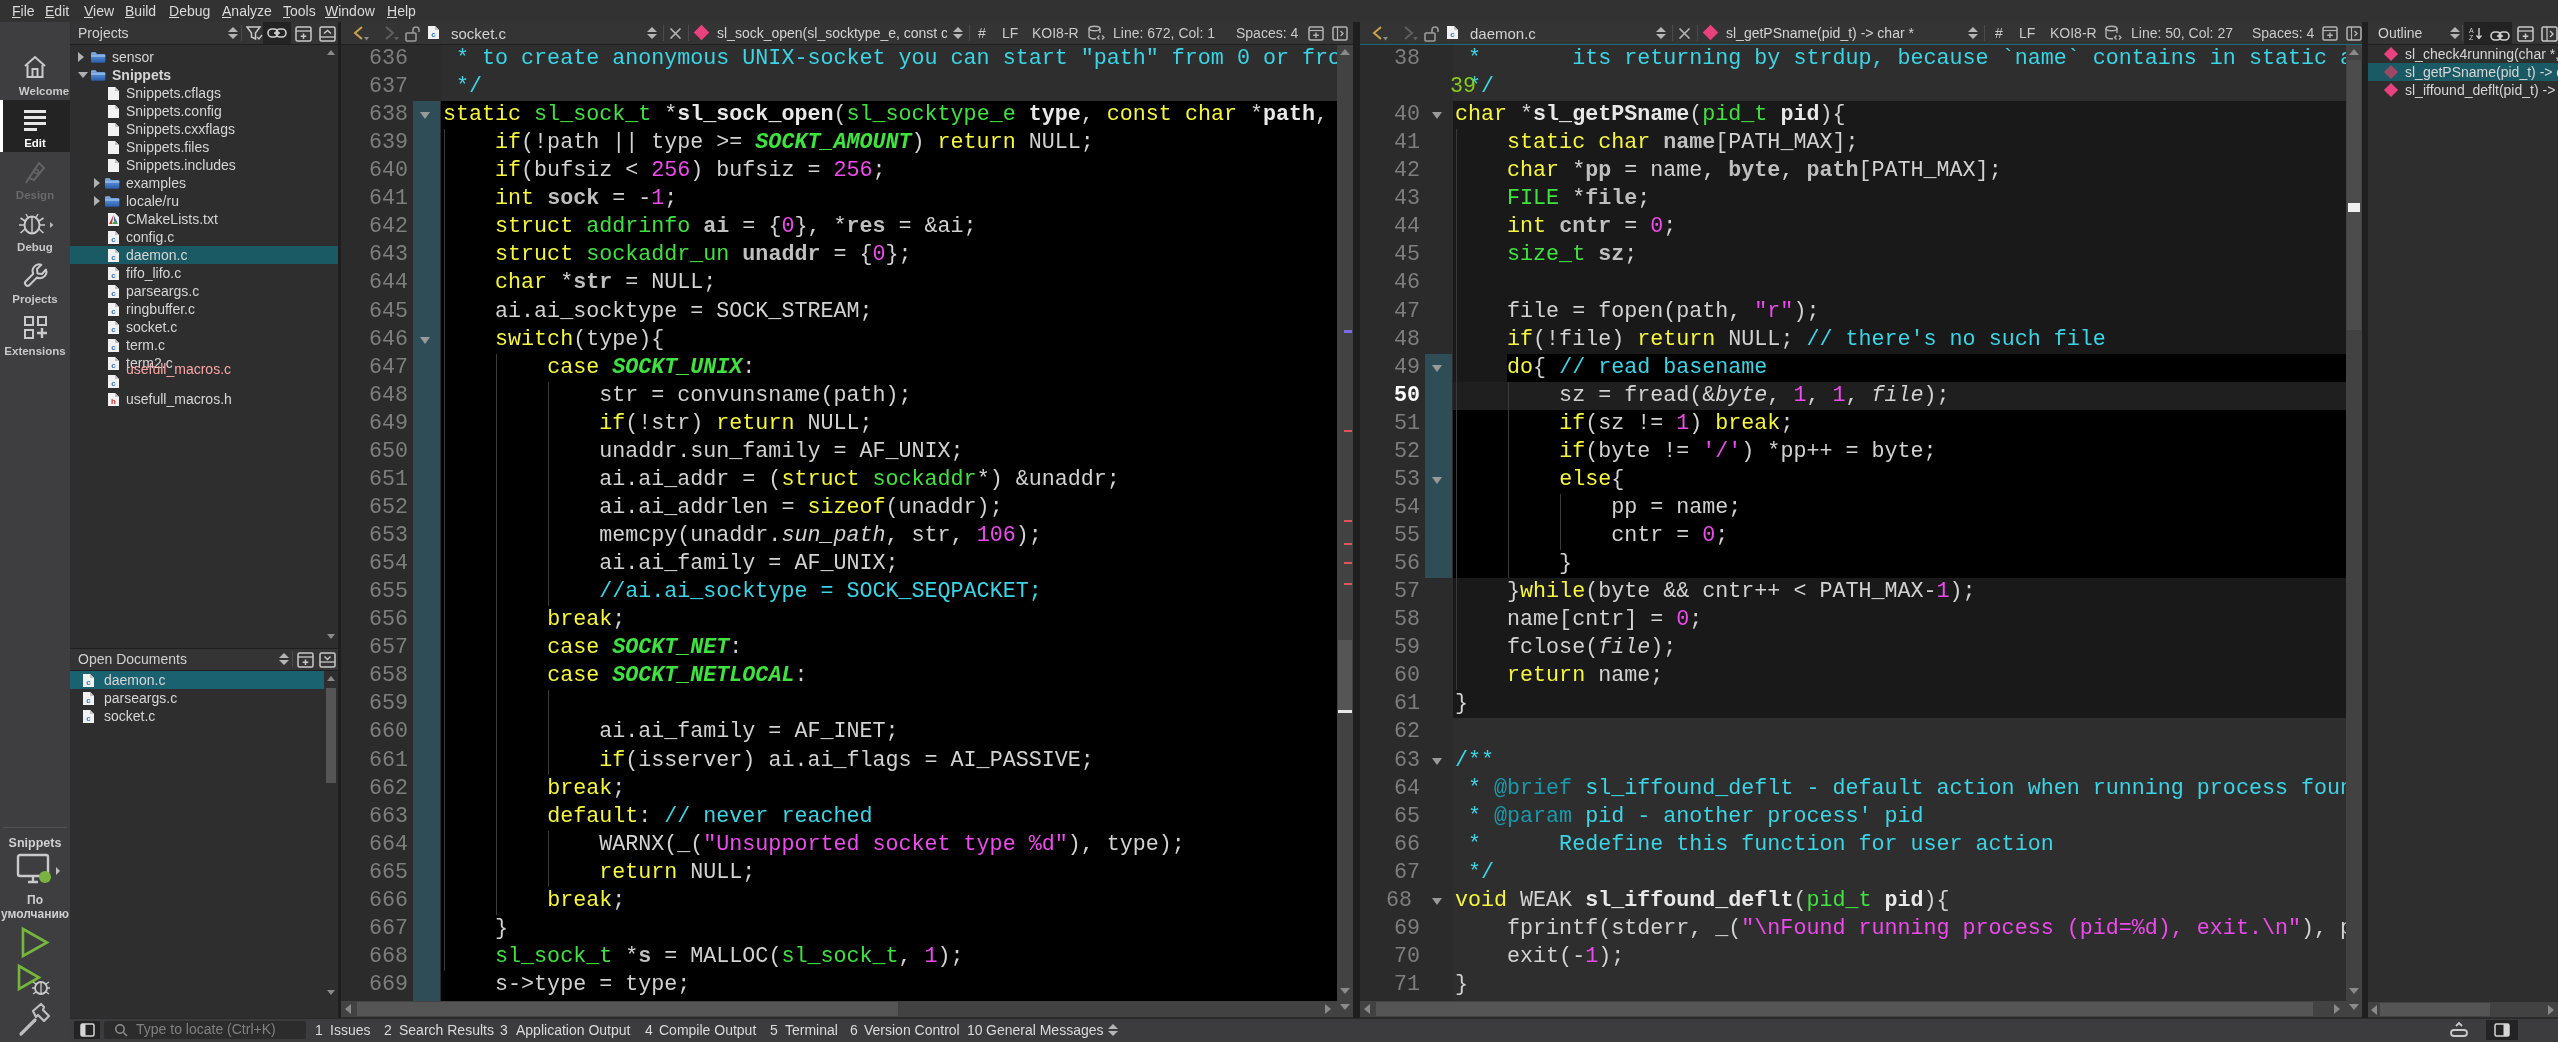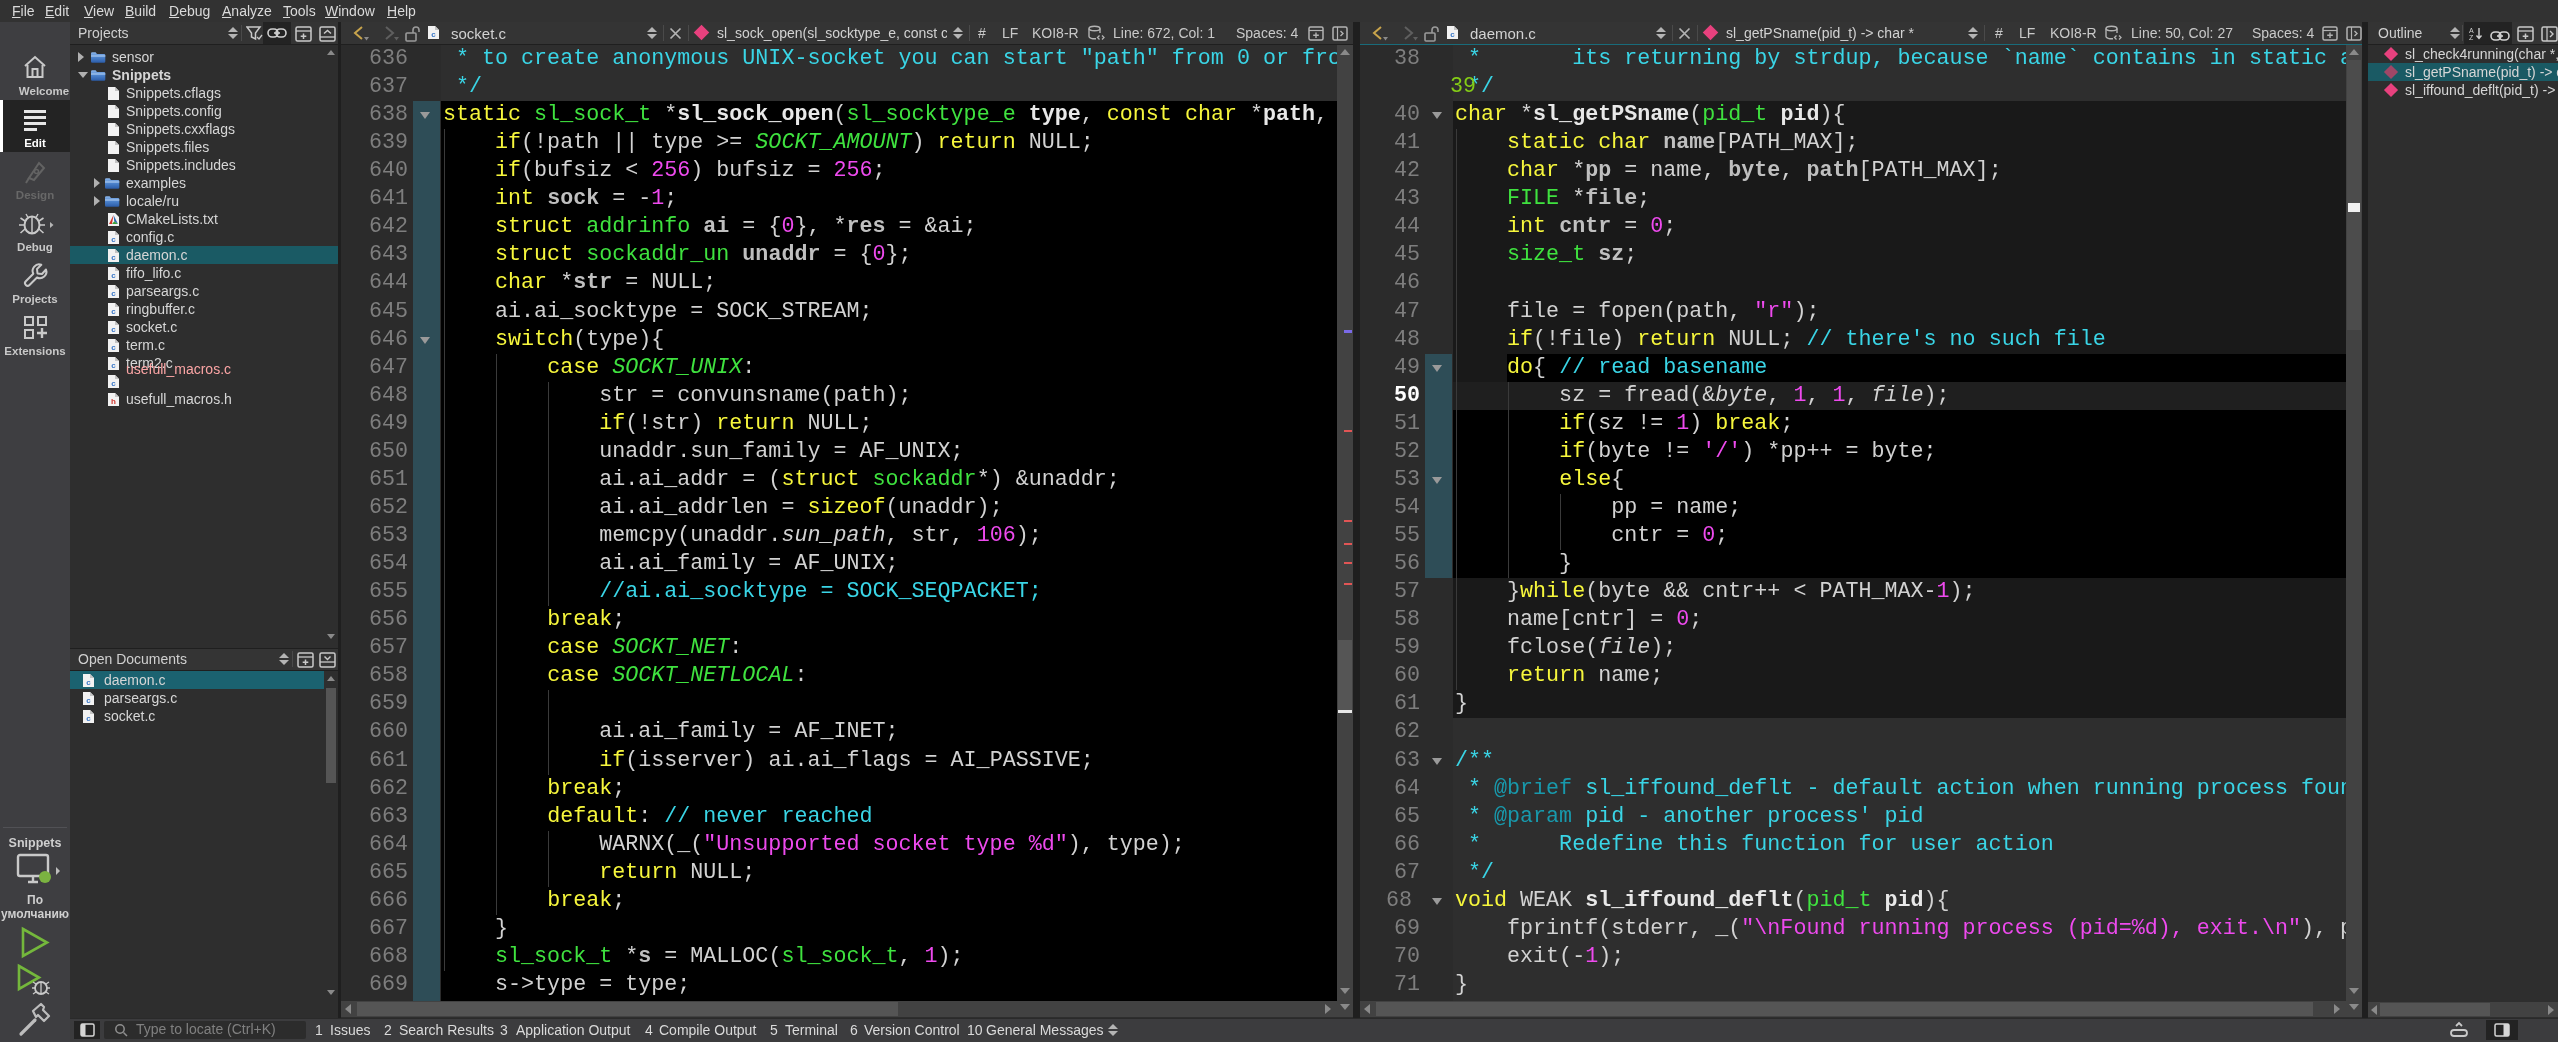--- a/index.html
+++ b/index.html
@@ -1,18 +1,18 @@
 <!DOCTYPE html>
 <html><head><meta charset="utf-8"><style>
 html,body{margin:0;padding:0;background:#000;}
 #root{position:relative;width:2558px;height:1042px;overflow:hidden;background:#2e2e2e;
  font-family:"Liberation Sans",sans-serif;color:#d2d2d2;-webkit-font-smoothing:antialiased;}
 .abs{position:absolute;}
 .ln{position:absolute;white-space:pre;font-family:"Liberation Mono",monospace;font-size:21.7px;line-height:28.06px;height:28.06px;}
-.ln .k{color:#f6f63c;} .ln .t{color:#3fe23f;} .ln .e{color:#3fe23f;font-style:italic;}
+.ln .k{color:#f6f63c;} .ln .t{color:#3fe23f;} .ln .e{color:#3fe23f;font-style:italic;font-weight:bold;}
 .ln .n{color:#ee4aee;} .ln .c{color:#3ad5e6;} .ln .d{color:#1899ac;}
 .ln .b{color:#bfbfbf;font-weight:bold;} .ln .f{color:#e8e8e8;font-weight:bold;} .ln .i{font-style:italic;}
 .num{position:absolute;text-align:right;font-family:"Liberation Mono",monospace;font-size:21.7px;line-height:28.06px;color:#7e7e7e;}
 .ui{position:absolute;font-size:14px;white-space:pre;}
 .tri{position:absolute;width:0;height:0;}
 svg{position:absolute;}
 </style></head><body>
 <div id="root">
 <div class="abs" style="left:0;top:0;width:2558px;height:22px;background:#323232;"></div>
 <div class="ui" style="left:12px;top:0;line-height:22px;color:#dadada;"><u>F</u>ile</div>

